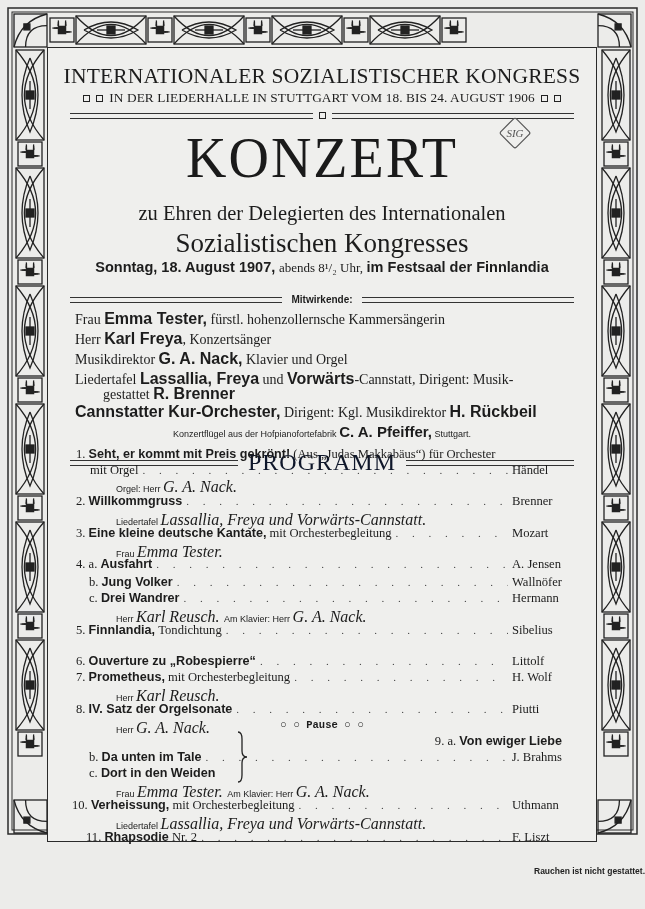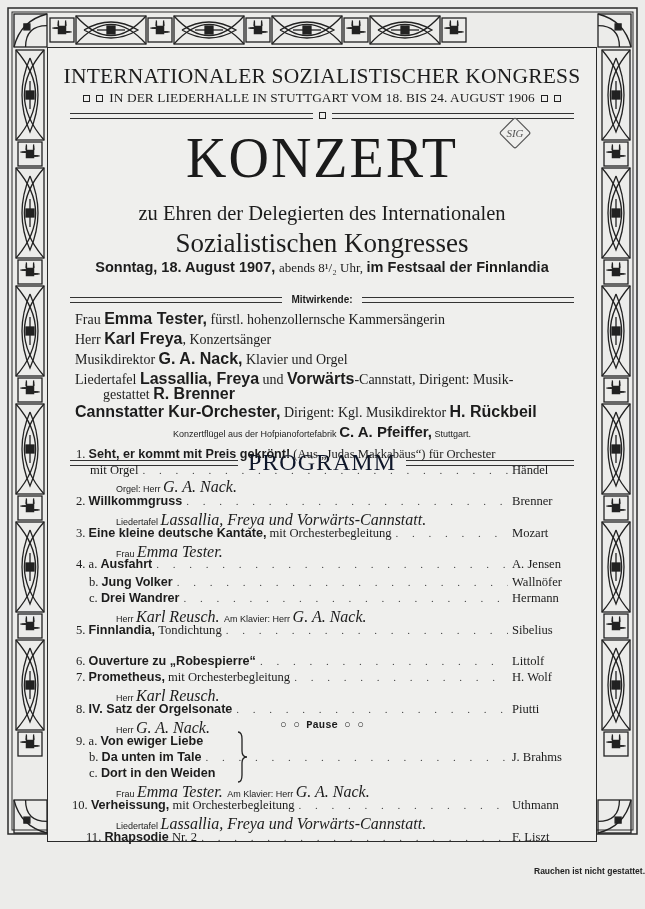--- a/index.html
+++ b/index.html
@@ -611,21 +611,21 @@
         <div class="item" style="top: 509px; left: 28px;"><span class="num">4. a.</span>&nbsp;<span class="t">Ausfahrt</span><span class="dots">. . . . . . . . . . . . . . . . . . . . . . . . . . . . . . . . . . . . . . . . . . . . . . .</span><span class="comp">A. Jensen</span></div>
         <div class="item" style="top: 527px; left: 41px;"><span class="num">b.</span>&nbsp;<span class="t">Jung Volker</span><span class="dots">. . . . . . . . . . . . . . . . . . . . . . . . . . . . . . . . . . . . . . . . . . . . . . .</span><span class="comp">Wallnöfer</span></div>
         <div class="item" style="top: 543px; left: 41px;"><span class="num">c.</span>&nbsp;<span class="t">Drei Wandrer</span><span class="dots">. . . . . . . . . . . . . . . . . . . . . . . . . . . . . . . . . . . . . . . . . . . . . . .</span><span class="comp">Hermann</span></div>
         <div class="note" style="top: 560px;"><span>Herr</span> <i>Karl Reusch.</i>&nbsp; <span>Am Klavier: Herr</span> <i>G. A. Nack.</i></div>
         <div class="item" style="top: 575px; left: 28px;"><span class="num">5.</span>&nbsp;<span class="t">Finnlandia,</span>&nbsp;<span>Tondichtung</span><span class="dots">. . . . . . . . . . . . . . . . . . . . . . . . . . . . . . . . . . . . . . . . . . . . . . .</span><span class="comp">Sibelius</span></div>
         <div class="item" style="top: 606px; left: 28px;"><span class="num">6.</span>&nbsp;<span class="t">Ouverture zu „Robespierre“</span><span class="dots">. . . . . . . . . . . . . . . . . . . . . . . . . . . . . . . . . . . . . . . . . . . . . . .</span><span class="comp">Littolf</span></div>
         <div class="item" style="top: 622px; left: 28px;"><span class="num">7.</span>&nbsp;<span class="t">Prometheus,</span>&nbsp;<span>mit Orchesterbegleitung</span><span class="dots">. . . . . . . . . . . . . . . . . . . . . . . . . . . . . . . . . . . . . . . . . . . . . . .</span><span class="comp">H. Wolf</span></div>
         <div class="note" style="top: 639px;"><span>Herr</span> <i>Karl Reusch.</i></div>
         <div class="item" style="top: 654px; left: 28px;"><span class="num">8.</span>&nbsp;<span class="t">IV. Satz der Orgelsonate</span><span class="dots">. . . . . . . . . . . . . . . . . . . . . . . . . . . . . . . . . . . . . . . . . . . . . . .</span><span class="comp">Piutti</span></div>
         <div class="note" style="top: 671px;"><span>Herr</span> <i>G. A. Nack.</i></div>
-        <div class="item" style="top: 686px; left: 28px;"><span class="num">9. a.</span>&nbsp;<span class="t">Von ewiger Liebe</span></div>
+        <div class="item" style="top: 686px; left: 28px; justify-content: flex-end;"><span class="num">9. a.</span>&nbsp;<span class="t">Von ewiger Liebe</span></div>
         <div class="item" style="top: 702px; left: 41px;"><span class="num">b.</span>&nbsp;<span class="t">Da unten im Tale</span><span class="dots">. . . . . . . . . . . . . . . . . . . . . . . . . . . . . . . . . . . . . . . . . . . . . . .</span><span class="comp">J. Brahms</span></div>
         <div class="item" style="top: 718px; left: 41px;"><span class="num">c.</span>&nbsp;<span class="t">Dort in den Weiden</span></div>
         <div class="note" style="top: 735px;"><span>Frau</span> <i>Emma Tester.</i>&nbsp; <span>Am Klavier: Herr</span> <i>G. A. Nack.</i></div>
         <div class="item" style="top: 750px; left: 24px;"><span class="num">10.</span>&nbsp;<span class="t">Verheissung,</span>&nbsp;<span>mit Orchesterbegleitung</span><span class="dots">. . . . . . . . . . . . . . . . . . . . . . . . . . . . . . . . . . . . . . . . . . . . . . .</span><span class="comp">Uthmann</span></div>
         <div class="note" style="top: 767px;"><span>Liedertafel</span> <i>Lassallia, Freya und Vorwärts-Cannstatt.</i></div>
         <div class="item" style="top: 782px; left: 38px;"><span class="num">11.</span>&nbsp;<span class="t">Rhapsodie</span>&nbsp;<span>Nr. 2</span><span class="dots">. . . . . . . . . . . . . . . . . . . . . . . . . . . . . . . . . . . . . . . . . . . . . . .</span><span class="comp">F. Liszt</span></div>
       </div>
 
     <div class="abs center pause">
       <span class="o">○ ○</span>

